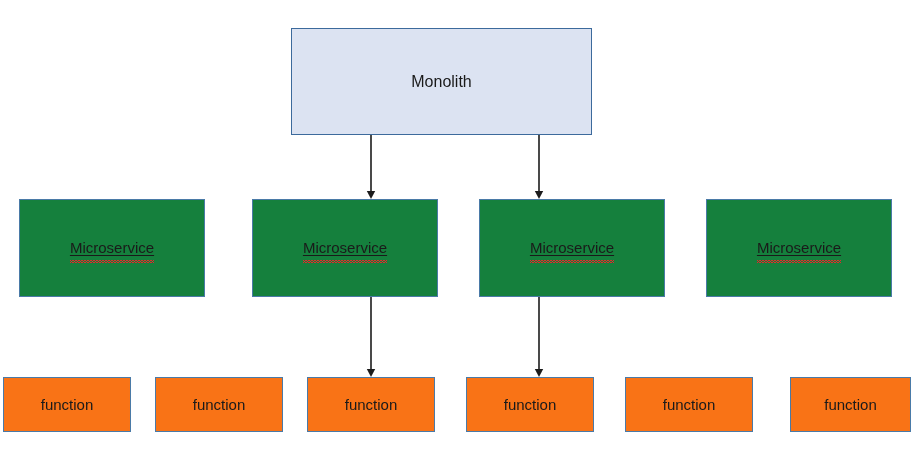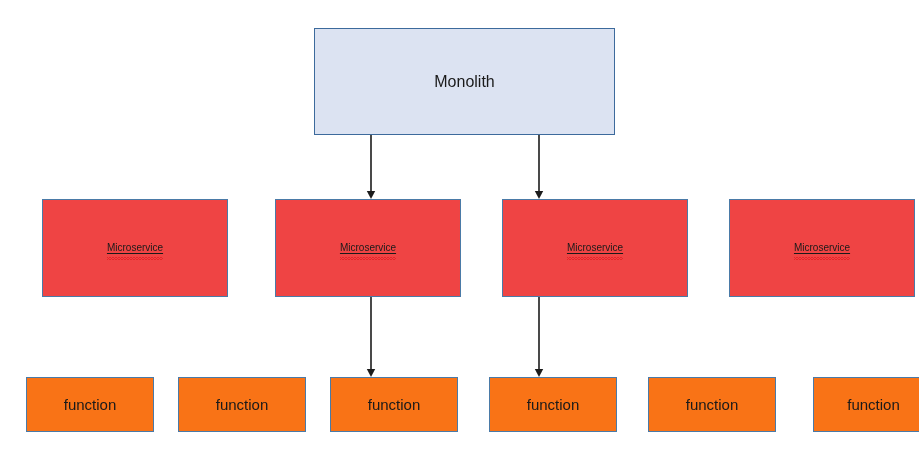--- a/index.html
+++ b/index.html
@@ -24,35 +24,34 @@
   .node {
     position: absolute;
     box-sizing: border-box;
     display: flex;
     align-items: center;
     justify-content: center;
     text-align: center;
     color: #1a1a1a;
     line-height: 1.2;
     user-select: none;
-    margin-left: 23px;
   }
 
   
   .node--monolith {
     background: #dce3f2;
     border: 1.5px solid #3c6a9c;
     font-size: 16px;
   }
 
   
   .node--microservice {
-    background: #ef4444;
+    background: #15803d;
     border: 1.5px solid #4a7aa7;
-    font-size: 10px;
+    font-size: 15px;
   }
 
   
   .node--function {
     background: #f97316;
     border: 1.5px solid #4a7aa7;
     font-size: 15px;
   }
 
   

